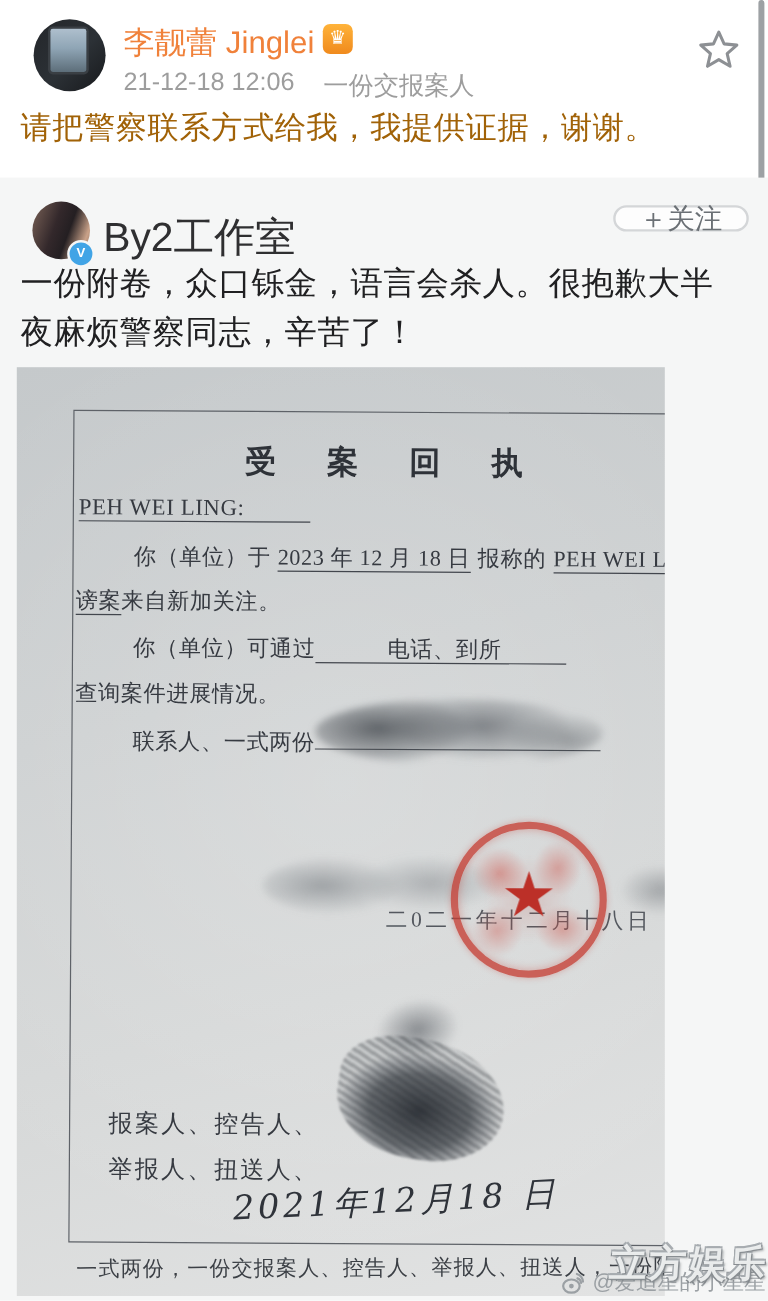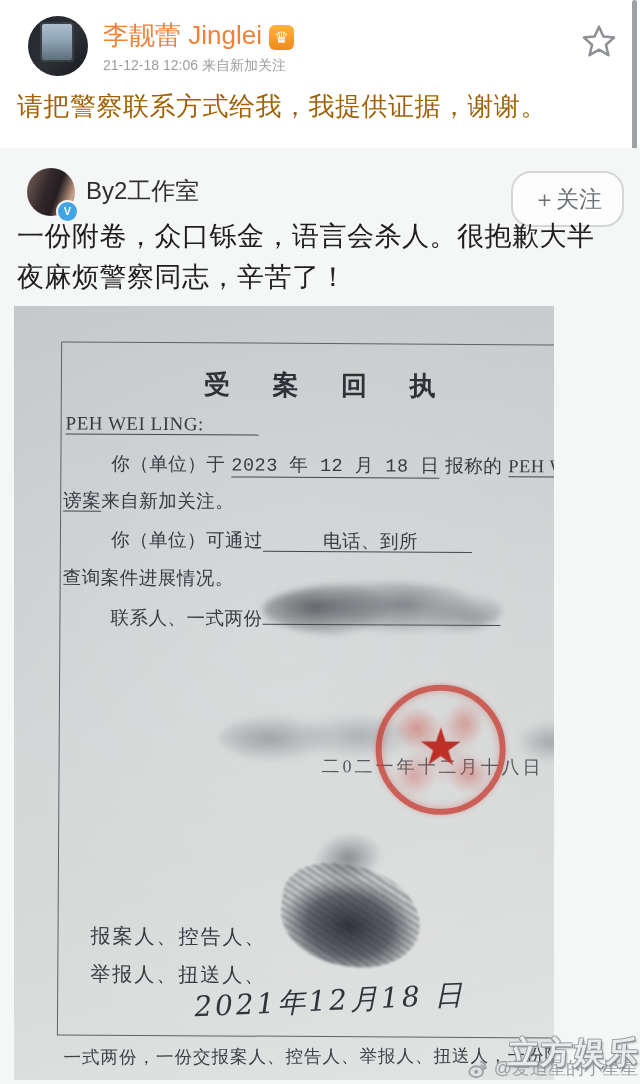--- a/index.html
+++ b/index.html
@@ -13,48 +13,48 @@
   .post-header{position:absolute;left:0;top:0;width:640px;height:148px;background:#fff;}
   .avatar-main{
     position:absolute;left:28px;top:16px;width:60px;height:60px;border-radius:50%;
     background:linear-gradient(135deg,#23262a 0%,#2c3136 55%,#17191c 100%);overflow:hidden;
   }
   .avatar-main .photo-patch{
     position:absolute;left:14px;top:8px;width:30px;height:36px;border-radius:2px;
     background:linear-gradient(180deg,#aebfcd 0%,#8fa5b5 45%,#5d6e7a 100%);
     box-shadow:0 0 0 2px #3a3f44;
   }
-  .name-row{position:absolute;left:103px;top:20px;display:flex;align-items:flex-end;gap:7px;}
+  .name-row{position:absolute;left:103px;top:20px;display:flex;align-items:flex-start;gap:7px;}
   .author-name{font-size:26px;font-weight:500;color:#f0813a;line-height:30px;}
   .vip-badge{
     width:25px;height:25px;border-radius:6px;background:linear-gradient(180deg,#ffb33a,#f08a1d);
     display:flex;align-items:center;justify-content:center;color:#fff;font-size:16px;line-height:1;
   }
-  .time-row{position:absolute;left:103px;top:57px;font-size:14px;color:#9d9d9d;display:flex;gap:4px;}
+  .time-row{position:absolute;left:103px;top:57px;font-size:21px;color:#9d9d9d;display:flex;gap:24px;}
   .fav-star{position:absolute;right:22px;top:22px;width:38px;height:38px;}
   .post-content{
     position:absolute;left:17px;top:88px;width:612px;font-size:26px;color:#a16207;
     line-height:1.45;letter-spacing:.5px;
   }
   
   .scrollbar{position:absolute;right:3px;top:0;width:5px;height:294px;background:#9da1a4;border-radius:3px;}
   
   .quote-card{position:absolute;left:0;top:148px;width:640px;height:936px;background:#f5f6f6;}
   .avatar-quote{
     position:absolute;left:27px;top:20px;width:48px;height:48px;border-radius:50%;overflow:hidden;
     background:linear-gradient(110deg,#7a6257 0%,#33282b 40%,#241f22 60%,#caa289 85%,#8a6a58 100%);
   }
   .verified-badge{
     position:absolute;left:56px;top:52px;width:19px;height:19px;border-radius:50%;
     background:#41a4e6;border:2px solid #f5f6f6;color:#fff;font-size:11px;font-weight:bold;
     display:flex;align-items:center;justify-content:center;line-height:1;
   }
-  .quote-author{position:absolute;left:86px;top:27px;font-size:24px;color:#2f2f31;}
+  .quote-author{position:absolute;left:86px;top:27px;font-size:34px;color:#2f2f31;}
   .follow-button{
-    position:absolute;right:16px;top:23px;height:56px;padding:0 20px;border:2px solid #d4d6d8;
+    position:absolute;right:16px;top:23px;height:22px;padding:0 20px;border:2px solid #d4d6d8;
     border-radius:20px;background:#fdfdfd;color:#6b7075;font-size:23px;display:flex;
     align-items:center;justify-content:center;box-sizing:border-box;
   }
   .quote-content{
     position:absolute;left:17px;top:68px;width:604px;font-size:27px;color:#202022;
     line-height:1.5;letter-spacing:.5px;
   }
   
   .doc-photo{
     position:absolute;left:14px;top:158px;width:540px;height:774px;
@@ -80,21 +80,21 @@
   .u{border-bottom:1.5px solid #42464d;}
   .salutation{left:50px;top:108px;font-size:19px;}
   .salutation .u{padding-right:55px;}
   .l1{left:96px;top:146px;}
   .l2{left:48px;top:183px;}
   .l3{left:96px;top:222px;}
   .l3 .fill{padding-left:60px;padding-right:54px;}
   .l4{left:48px;top:260px;}
   .l5{left:96px;top:300px;}
   .l5 .blank{display:inline-block;width:238px;}
-  .seg{margin-right:6px;font-family:Liberation Mono, monospace;}
+  .seg{margin-right:6px;}
   
   .smudge{position:absolute;filter:blur(3px);border-radius:50%;}
   .smudge-contact{
     left:248px;top:276px;width:240px;height:56px;
     background:
       radial-gradient(42% 70% at 22% 45%, rgba(55,60,66,.75), rgba(90,95,100,.3) 60%, transparent 78%),
       radial-gradient(40% 65% at 58% 40%, rgba(70,75,82,.6), rgba(110,115,120,.25) 62%, transparent 80%),
       radial-gradient(28% 55% at 88% 60%, rgba(90,95,100,.5), transparent 75%);
   }
   .smudge-stamp-left{
@@ -172,21 +172,21 @@
 <div class="post-header">
   <div class="avatar-main">
     <div class="photo-patch"></div>
   </div>
   <div class="name-row">
     <span class="author-name">李靓蕾 Jinglei</span>
     <span class="vip-badge">♛</span>
   </div>
   <div class="time-row">
     <span>21-12-18 12:06</span>
-    <span>来自新加关注</span>
+    <span>一份交报案人</span>
   </div>
   <svg class="fav-star" viewBox="0 0 48 48">
     <path d="M24 6 L29.6 18.4 L43 19.7 L32.8 28.7 L35.9 42 L24 35 L12.1 42 L15.2 28.7 L5 19.7 L18.4 18.4 Z" fill="none" stroke="#8d9094" stroke-width="3.2" stroke-linejoin="round"></path>
   </svg>
 </div>
 <div class="post-content">请把警察联系方式给我，我提供证据，谢谢。</div>
 <div class="scrollbar"></div>
 
 <div class="quote-card">
   <div class="avatar-quote"></div>

